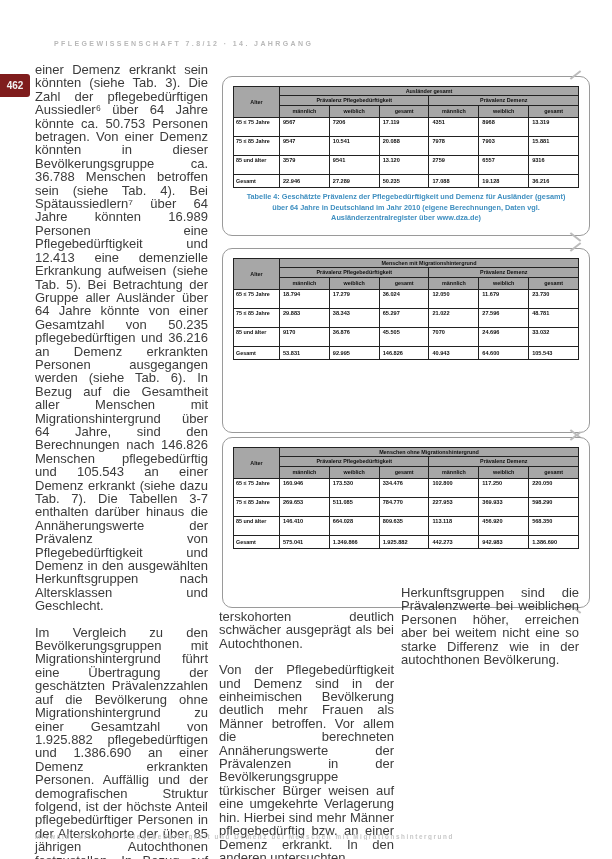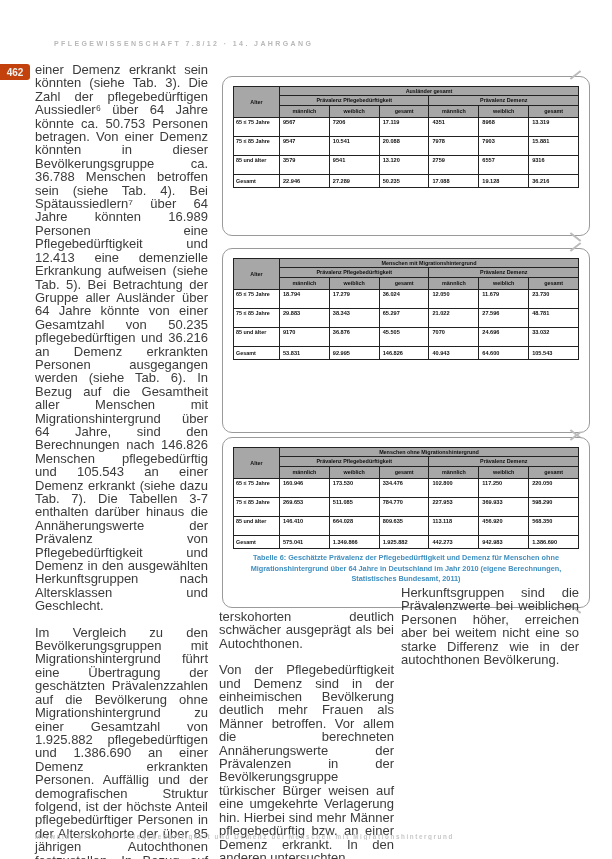--- a/index.html
+++ b/index.html
@@ -5,21 +5,21 @@
   html,body{margin:0;padding:0;}
   body{
     width:612px;height:859px;position:relative;background:#ffffff;
     font-family:"Liberation Sans", sans-serif;overflow:hidden;
   }
   .journal-line{
     position:absolute;left:54px;top:40px;font-size:7px;font-weight:bold;
     letter-spacing:2.4px;color:#b8b8b8;
   }
   .page-badge{
-    position:absolute;left:0;top:64px;width:30px;height:16px;background:#c2410c;
+    position:absolute;left:0;top:74px;width:30px;height:23px;background:#7f1d1d;
     color:#f2f2f2;border-radius:0 3px 3px 0;display:flex;align-items:center;
     justify-content:center;font-size:10px;font-weight:bold;
   }
   .textcol p{
     margin:0 0 13px 0;font-size:13px;line-height:13.4px;text-align:justify;
     color:#3b3b3b;
   }
   .col-left{position:absolute;left:35px;top:63px;width:173px;}
   .col-mid{position:absolute;left:219px;top:610px;width:175px;}
   .col-right{position:absolute;left:401px;top:586px;width:178px;}
@@ -133,20 +133,21 @@
           <td class="lbl">Gesamt</td>
           <td class="val">22.946</td>
           <td class="val">27.289</td>
           <td class="val">50.235</td>
           <td class="val">17.088</td>
           <td class="val">19.128</td>
           <td class="val">36.216</td>
         </tr>
       </tbody>
     </table>
+  <div class="caption">Tabelle 4: Geschätzte Prävalenz der Pflegebedürftigkeit und Demenz für Ausländer (gesamt) über 64 Jahre in Deutschland im Jahr 2010 (eigene Berechnungen, Daten vgl. Ausländerzentralregister über www.dza.de)</div>
 </div>
 
 <div class="tbox tbox-2">
   <table class="ttable">
       <colgroup>
         <col style="width:46px">
         <col span="6">
       </colgroup>
       <tbody>
         <tr>
@@ -259,21 +260,20 @@
           <td class="lbl">Gesamt</td>
           <td class="val">575.041</td>
           <td class="val">1.349.866</td>
           <td class="val">1.925.882</td>
           <td class="val">442.273</td>
           <td class="val">942.983</td>
           <td class="val">1.386.690</td>
         </tr>
       </tbody>
     </table>
-  <div class="caption">Tabelle 6: Geschätzte Prävalenz der Pflegebedürftigkeit und Demenz für Menschen ohne Migrationshintergrund über 64 Jahre in Deutschland im Jahr 2010 (eigene Berechnungen, Statistisches Bundesamt, 2011)</div>
 </div>
 
 <div class="textcol col-mid">
   <p>terskohorten deutlich schwächer ausgeprägt als bei Autochthonen.</p>
   <p>Von der Pflegebedürftigkeit und Demenz sind in der einheimischen Bevölkerung deutlich mehr Frauen als Männer betroffen. Vor allem die berechneten Annäherungswerte der Prävalenzen in der Bevölkerungsgruppe türkischer Bürger weisen auf eine umgekehrte Verlagerung hin. Hierbei sind mehr Männer pflegebedürftig bzw. an einer Demenz erkrankt. In den anderen untersuchten</p>
 </div>
 
 <div class="textcol col-right">
   <p>Herkunftsgruppen sind die Prävalenzwerte bei weiblichen Personen höher, erreichen aber bei weitem nicht eine so starke Differenz wie in der autochthonen Bevölkerung.</p>
 </div>

